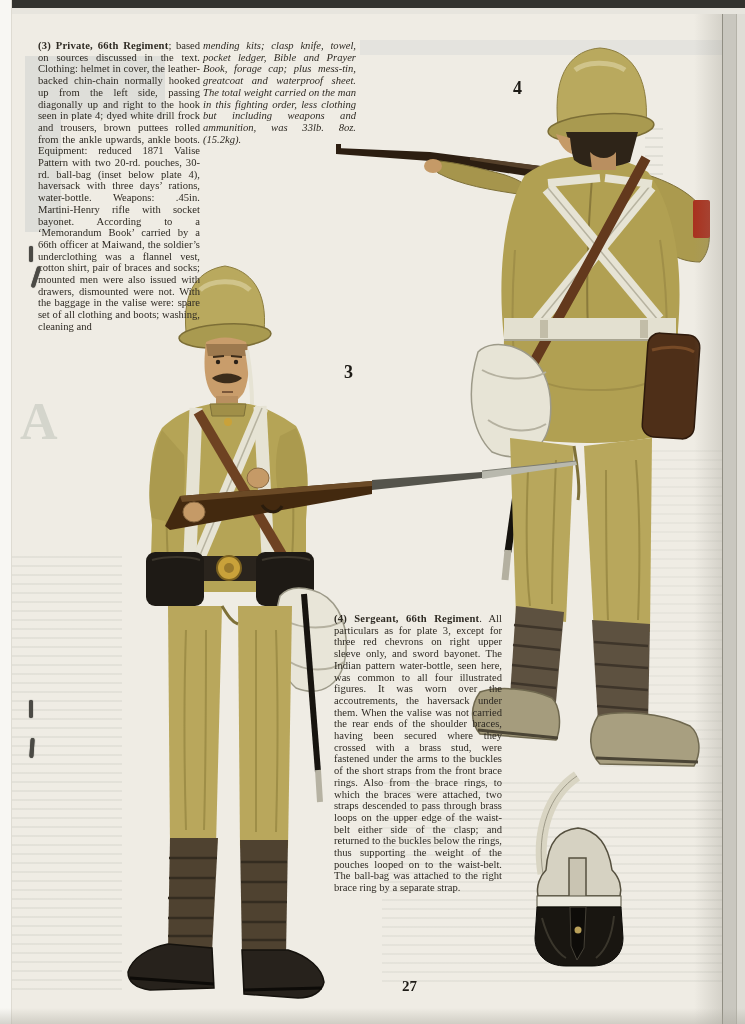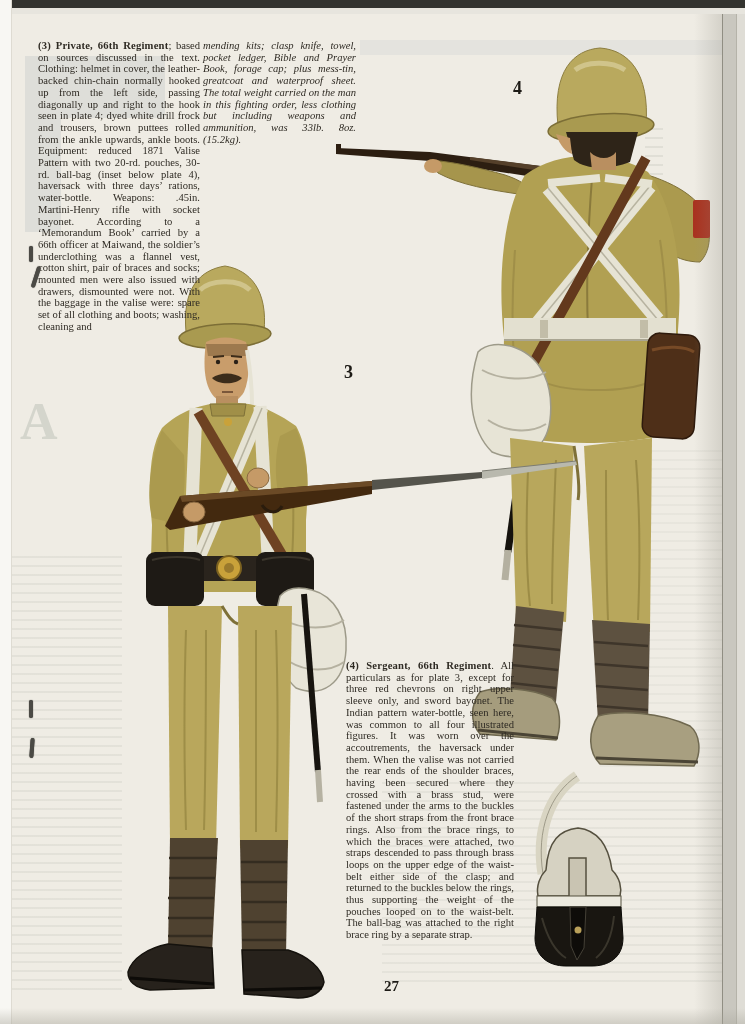--- a/index.html
+++ b/index.html
@@ -197,28 +197,28 @@
 </svg>
 
 <div class="abs col" style="left:38px;top:40px;width:162px;">
   <b>(3) Private, 66th Regiment</b><span>; based on sources discussed in the text. Clothing: helmet in cover, the leather-backed chin-chain normally hooked up from the left side, passing diagonally up and right to the hook seen in plate 4; dyed white drill frock and trousers, brown puttees rolled from the ankle upwards, ankle boots. Equipment: reduced 1871 Valise Pattern with two 20-rd. pouches, 30-rd. ball-bag (inset below plate 4), haversack with three days’ rations, water-bottle. Weapons: .45in. Martini-Henry rifle with socket bayonet. According to a ‘Memorandum Book’ carried by a 66th officer at Maiwand, the soldier’s underclothing was a flannel vest, cotton shirt, pair of braces and socks; mounted men were also issued with drawers, dismounted were not. With the baggage in the valise were: spare set of all clothing and boots; washing, cleaning and</span>
 </div>
 
 <div class="abs col" style="left:203px;top:40px;width:153px;font-style:italic;">
   <span>mending kits; clasp knife, towel, pocket ledger, Bible and Prayer Book, forage cap; plus mess-tin, greatcoat and waterproof sheet. The total weight carried on the man in this fighting order, less clothing but including weapons and ammunition, was 33lb. 8oz. (15.2kg).</span>
 </div>
 
-<div class="abs col" style="left:346px;top:613px;width:168px;margin-top:47px;">
+<div class="abs col" style="left:334px;top:613px;width:168px;">
   <b>(4) Sergeant, 66th Regi­ment</b><span>. All particulars as for plate 3, except for three red chevrons on right upper sleeve only, and sword bayonet. The Indian pattern water-bottle, seen here, was common to all four illustrated figures. It was worn over the accoutrements, the haversack under them. When the valise was not carried the rear ends of the shoulder braces, having been secured where they crossed with a brass stud, were fastened under the arms to the buckles of the short straps from the front brace rings. Also from the brace rings, to which the braces were attached, two straps descended to pass through brass loops on the upper edge of the waist-belt either side of the clasp; and returned to the buckles below the rings, thus supporting the weight of the pouches looped on to the waist-belt. The ball-bag was attached to the right brace ring by a separate strap.</span>
 </div>
 
 <div class="abs figlabel" style="left:513px;top:78px;">4</div>
 <div class="abs figlabel" style="left:344px;top:362px;">3</div>
 
-<div class="abs pagenum" style="left:384px;top:978px;">27</div>
+<div class="abs pagenum" style="left:402px;top:978px;">27</div>
 
 <div class="abs staple" style="left:29px;top:246px;height:16px;"></div>
 <div class="abs staple" style="left:34px;top:266px;height:22px;transform:rotate(18deg);"></div>
 <div class="abs staple" style="left:29px;top:700px;height:18px;"></div>
 <div class="abs staple" style="left:30px;top:738px;height:20px;transform:rotate(4deg);"></div>
 
 <div class="abs edge-right-shade"></div>
 <div class="abs edge-right-band"></div>
 <div class="abs edge-right-outer"></div>
 <div class="abs edge-top"></div>

